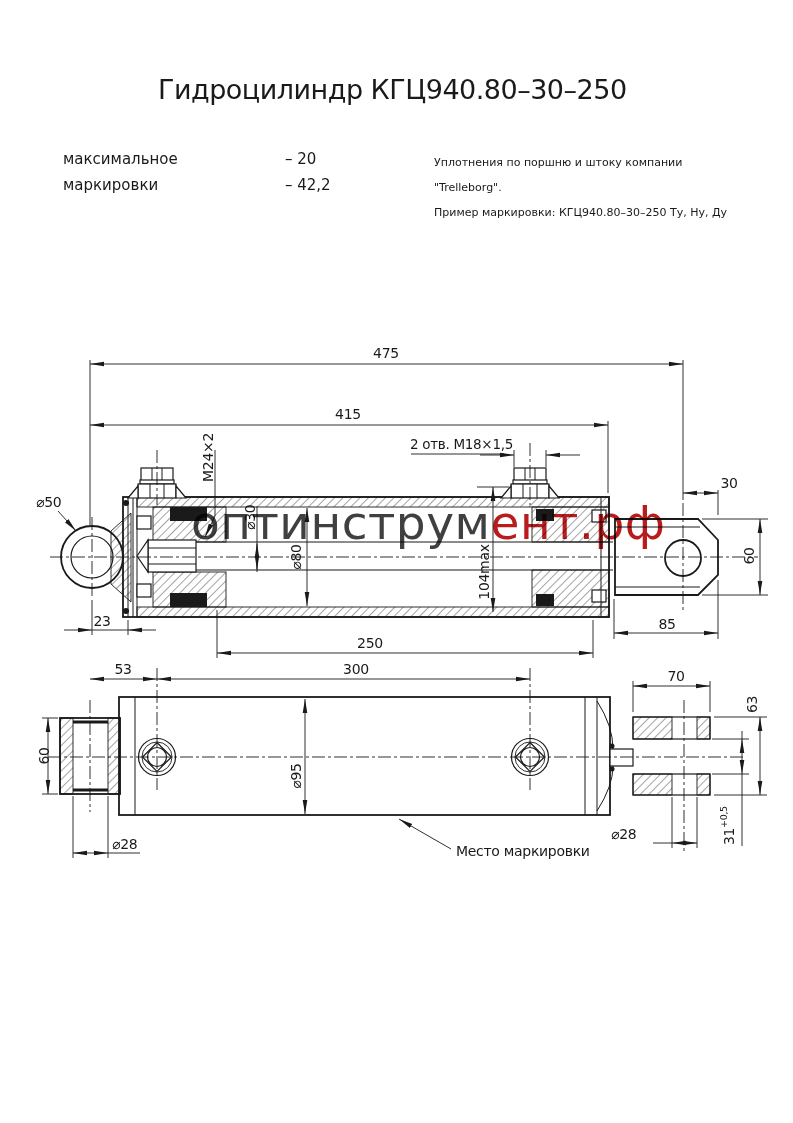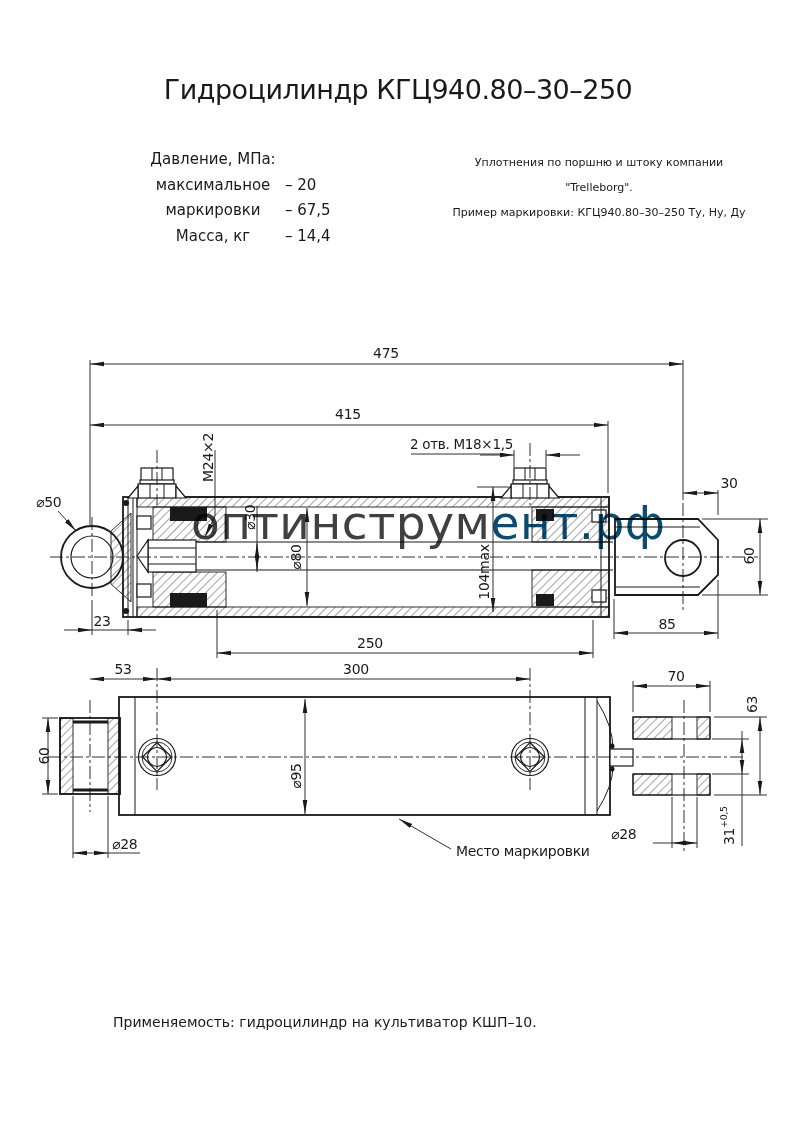--- a/index.html
+++ b/index.html
@@ -1,17 +1,17 @@
 <!DOCTYPE html>
 <html><head>
 <meta charset="utf-8">
 <style>
   html,body{margin:0;padding:0;background:#e8e8e8;}
   #page{position:relative;width:793px;height:1123px;background:#ffffff;overflow:hidden;
-        font-family:"DejaVu Sans",sans-serif;color:#1a1a1a;text-align:center;}
+        font-family:"DejaVu Sans",sans-serif;color:#1a1a1a;}
   #title{position:absolute;left:158px;top:74px;width:480px;font-size:27px;letter-spacing:-0.5px;white-space:nowrap;}
   #specs{position:absolute;left:63px;top:147px;width:300px;font-size:15px;}
   .spec-row{position:relative;height:25.5px;line-height:25.5px;white-space:nowrap;}
   .spec-value{position:absolute;left:222px;top:0;}
   #notes{position:absolute;left:434px;top:150px;width:330px;font-size:11px;line-height:25px;white-space:nowrap;}
   #footer-note{position:absolute;left:113px;top:1014px;font-size:14px;white-space:nowrap;}
   #watermark{position:absolute;left:191px;top:495px;font-size:47px;letter-spacing:0.5px;
              white-space:nowrap;mix-blend-mode:multiply;pointer-events:none;}
   #drawing-svg{position:absolute;left:0;top:0;}
   
@@ -29,24 +29,22 @@
   text.sup{font-size:9.5px}
 </style>
 </head>
 <body>
 
 <div id="page">
 
   <div id="title">Гидроцилиндр КГЦ940.80–30–250</div>
 
   <div id="specs">
-    <div class="spec-row"><span>Давление, МПа:</span><span class="spec-value"></span></div>
     <div class="spec-row"><span>максимальное</span><span class="spec-value">– 20</span></div>
-    <div class="spec-row"><span>маркировки</span><span class="spec-value">– 67,5</span></div>
-    <div class="spec-row"><span>Масса, кг</span><span class="spec-value">– 14,4</span></div>
+    <div class="spec-row"><span>маркировки</span><span class="spec-value">– 42,2</span></div>
   </div>
 
   <div id="notes">
     <div>Уплотнения по поршню и штоку компании</div>
     <div>"Trelleborg".</div>
     <div>Пример маркировки: КГЦ940.80–30–250 Ту, Ну, Ду</div>
   </div>
 
   <svg id="drawing-svg" width="793" height="1123" viewBox="0 0 793 1123">
     <defs>
@@ -282,17 +280,16 @@
       <text class="d" x="112" y="849">⌀28</text>
       <text class="d" x="676" y="681" text-anchor="middle">70</text>
       <text class="d" x="757" y="713" transform="rotate(-90 757 713)">63</text>
       <text class="d" x="734" y="845" transform="rotate(-90 734 845)">31</text>
       <text class="d sup" x="727" y="828" transform="rotate(-90 727 828)">+0,5</text>
       <text class="d" x="611" y="839">⌀28</text>
       <text class="d" x="456" y="856">Место маркировки</text>
     </g>
   </svg>
 
-  <div id="watermark"><span id="wm1" style="color: #404040;">оптинструм</span><span id="wm2" style="color: #0c4a6e;">ент.рф</span></div>
-
-  <div id="footer-note">Применяемость: гидроцилиндр на культиватор КШП–10.</div>
+  <div id="watermark"><span id="wm1" style="color: #404040;">оптинструм</span><span id="wm2" style="color: #b91c1c;">ент.рф</span></div>
+
 
 </div>
 
 </body></html>

